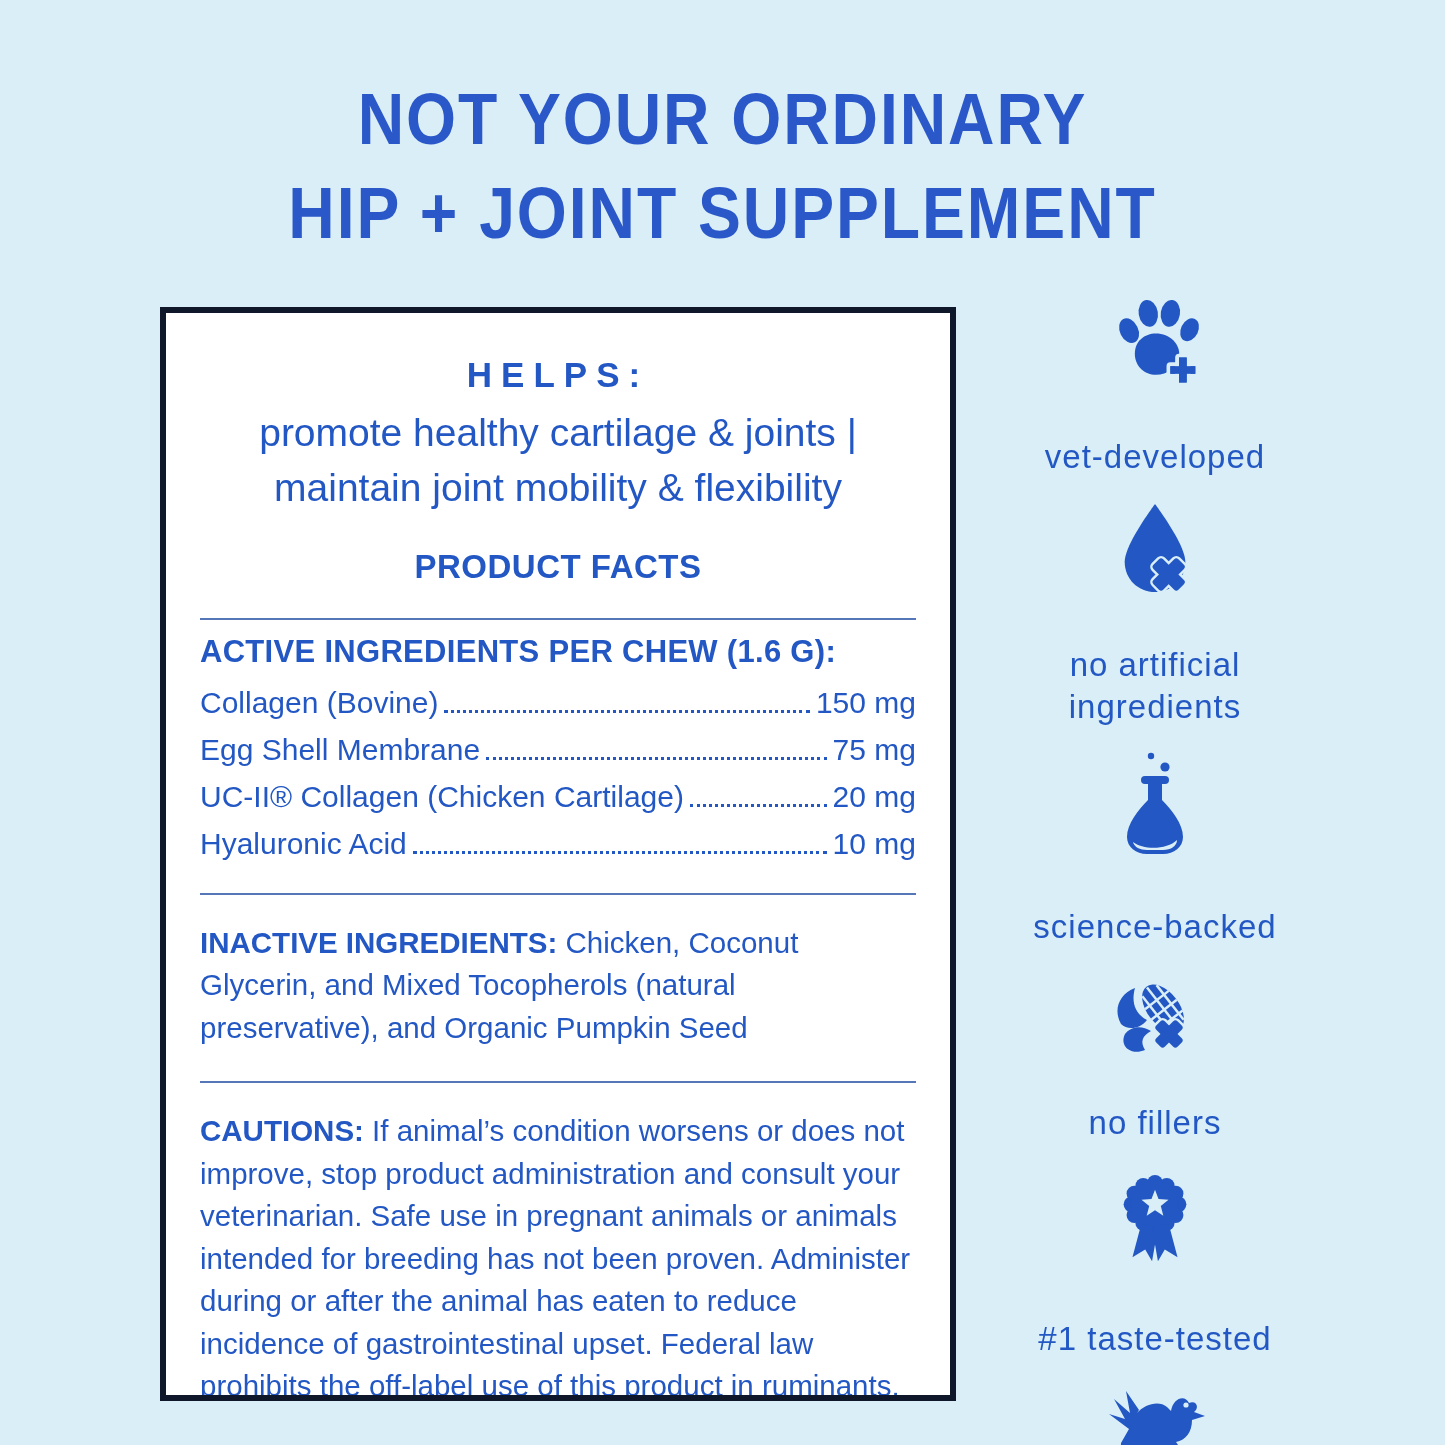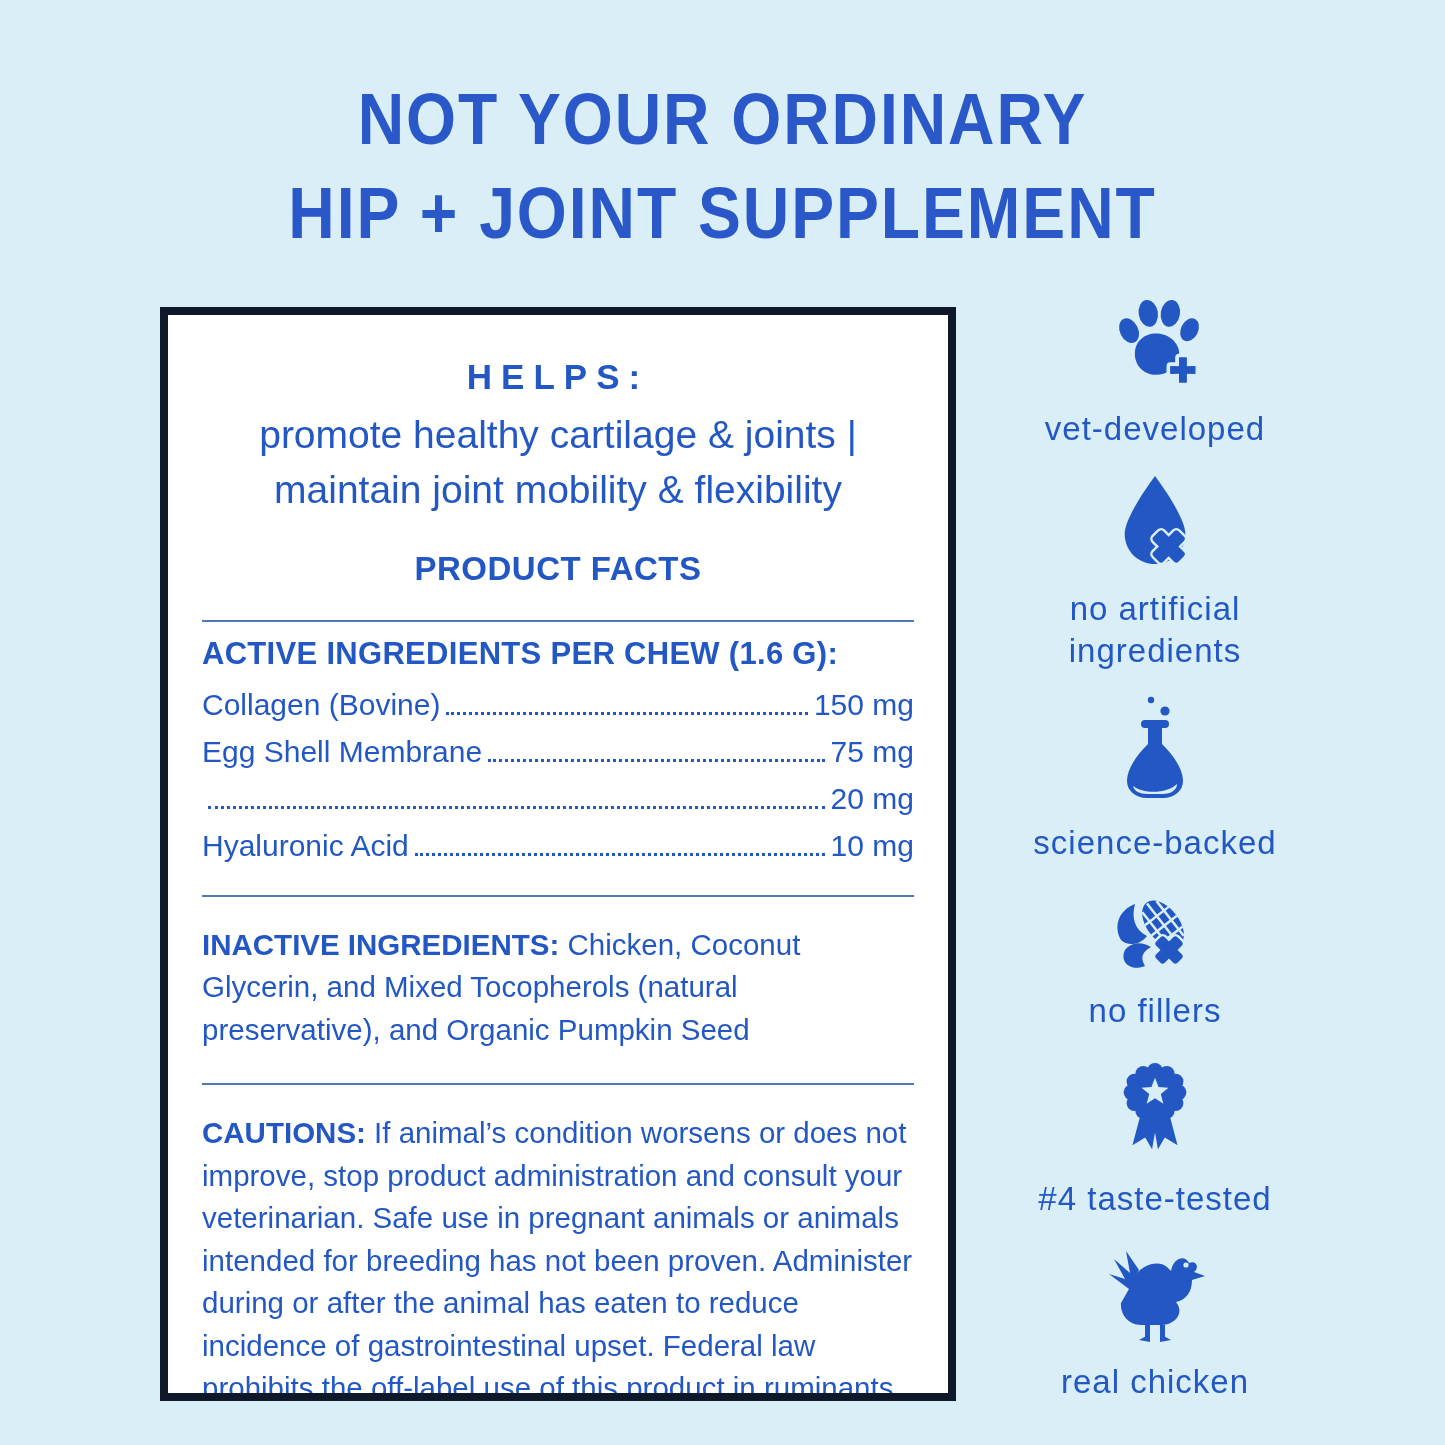--- a/index.html
+++ b/index.html
@@ -31,21 +31,21 @@
     transform:scale(0.96,1.08);
     transform-origin:center top;
   }
   .title span{display:block;}
   
   .panel{
     position:absolute;
     left:160px; top:307px;
     width:796px; height:1094px;
     background:#ffffff;
-    border:8px solid #0f172a;
+    border:6px solid #0f172a;
     padding:36px 34px 0 34px;
     overflow:hidden;
   }
   .helps-label{
     text-align:center;
     font-size:35px;
     font-weight:600;
     letter-spacing:9px;
     margin-top:6px;
   }
@@ -101,20 +101,21 @@
     width:340px;
     display:flex;
     flex-direction:column;
     align-items:center;
   }
   .feature{
     display:flex;
     flex-direction:column;
     align-items:center;
     margin-bottom:23px;
+    gap:28px;
   }
   .f-icon{display:block;line-height:0;}
   .f-icon svg{display:block;}
   .f-label{
     margin-top:14px;
     font-size:33px;
     letter-spacing:1px;
     text-align:center;
     line-height:1.25;
     color:var(--accent);
@@ -145,20 +146,21 @@
     <span class="name">Collagen (Bovine)</span>
     <span class="leader"></span>
     <span class="value">150 mg</span>
   </div>
   <div class="ing-row">
     <span class="name">Egg Shell Membrane</span>
     <span class="leader"></span>
     <span class="value">75 mg</span>
   </div>
   <div class="ing-row">
+    <span class="name">UC-II® Collagen (Chicken Cartilage)</span>
     <span class="leader"></span>
     <span class="value">20 mg</span>
   </div>
   <div class="ing-row">
     <span class="name">Hyaluronic Acid</span>
     <span class="leader"></span>
     <span class="value">10 mg</span>
   </div>
 
   <hr class="rule">
@@ -269,21 +271,21 @@
           <circle cx="26" cy="38" r="8"></circle>
             <circle cx="29" cy="27" r="8"></circle>
             <circle cx="38" cy="19" r="8"></circle>
           <circle cx="50" cy="38" r="24"></circle>
           <path d="M36,58 L27,92 L40,84 L47,96 L53,62 Z"></path>
           <path d="M64,58 L73,92 L60,84 L53,96 L47,62 Z"></path>
         </g>
         <path d="M50,23 L53.6,32.6 L63.8,33.2 L55.9,39.7 L58.5,49.6 L50,44 L41.5,49.6 L44.1,39.7 L36.2,33.2 L46.4,32.6 Z" fill="#d9eef7"></path>
       </svg>
     </span>
-    <span class="f-label">#4 taste-tested</span>
+    <span class="f-label">#1 taste-tested</span>
   </div>
 
   <div class="feature">
     <span class="f-icon">
       <svg width="112" height="104" viewBox="0 0 112 104">
         <path class="icon-fill" d="M38,30 C46,21 60,17 68,24 L72,28 C74,15 86,11 90,20 C97,17 101,24 95,29 L106,33 L93,37 C93,49 87,57 77,59 C86,70 76,82 62,82 L42,82 C29,82 21,71 22,60 L30,46 L10,31 L26,36 L15,16 L31,30 L27,8 L40,27 Z"></path>
         <rect class="icon-fill" x="46" y="82" width="5" height="13"></rect>
         <rect class="icon-fill" x="61" y="82" width="5" height="13"></rect>
         <path class="icon-fill" d="M40,97 L51,91 L51,99 Z"></path>
         <path class="icon-fill" d="M72,97 L61,91 L61,99 Z"></path>

